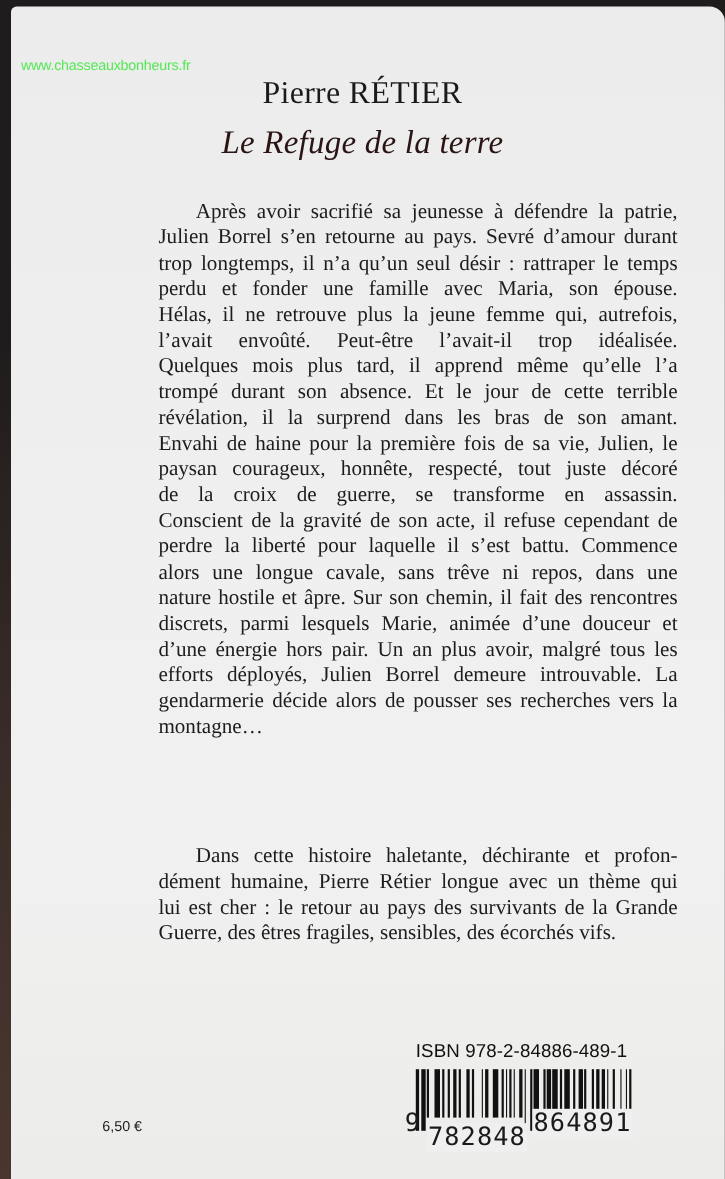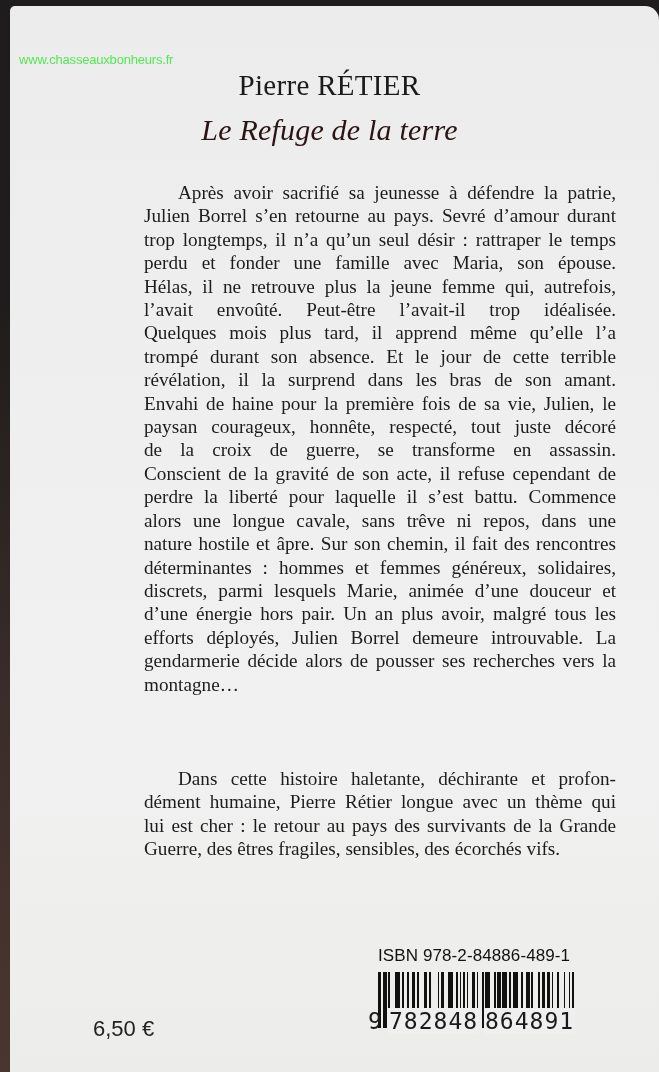--- a/index.html
+++ b/index.html
@@ -54,25 +54,25 @@
       display: flex; align-items: flex-start;
     }
     .barcode span { display: block; background: #111; height: 44px; }
     .barcode span.guard { height: 56px; }
     .barcode-digits {
       position: absolute; top: 1008px;
       font-family: "DejaVu Sans Mono", monospace; font-size: 23px; color: #1a1a1a;
       background: #efefef; padding: 0 1px; letter-spacing: 1px;
     }
     .bd-first { left: 367px; background: transparent; }
-    .bd-left { left: 388px; }
+    .bd-left { left: 388px; margin-top: 13px; }
     .bd-right { left: 484px; }
     .price {
       position: absolute; left: 93px; top: 1016px;
-      font-family: "Liberation Sans", sans-serif; font-size: 22px; color: #222;
+      font-family: "Liberation Sans", sans-serif; font-size: 13px; color: #222;
     }
   </style>
 </head>
 <body>
 
 <div class="spine-strip"></div>
 <div class="cover"></div>
 
 <div class="watermark">www.chasseauxbonheurs.fr</div>
 
@@ -89,21 +89,20 @@
     <span class="line">Quelques mois plus tard, il apprend même qu’elle l’a</span>
     <span class="line">trompé durant son absence. Et le jour de cette terrible</span>
     <span class="line">révélation, il la surprend dans les bras de son amant.</span>
     <span class="line">Envahi de haine pour la première fois de sa vie, Julien, le</span>
     <span class="line">paysan courageux, honnête, respecté, tout juste décoré</span>
     <span class="line">de la croix de guerre, se transforme en assassin.</span>
     <span class="line">Conscient de la gravité de son acte, il refuse cependant de</span>
     <span class="line">perdre la liberté pour laquelle il s’est battu. Commence</span>
     <span class="line">alors une longue cavale, sans trêve ni repos, dans une</span>
     <span class="line">nature hostile et âpre. Sur son chemin, il fait des rencontres</span>
-    <span class="line">déterminantes : hommes et femmes généreux, solidaires,</span>
     <span class="line">discrets, parmi lesquels Marie, animée d’une douceur et</span>
     <span class="line">d’une énergie hors pair. Un an plus avoir, malgré tous les</span>
     <span class="line">efforts déployés, Julien Borrel demeure introuvable. La</span>
     <span class="line">gendarmerie décide alors de pousser ses recherches vers la</span>
     <span class="line last">montagne…</span>
   </div>
 <div class="blurb p2" id="p2">
     <span class="line indent">Dans cette histoire haletante, déchirante et profon-</span>
     <span class="line">dément humaine, Pierre Rétier longue avec un thème qui</span>
     <span class="line">lui est cher : le retour au pays des survivants de la Grande</span>

